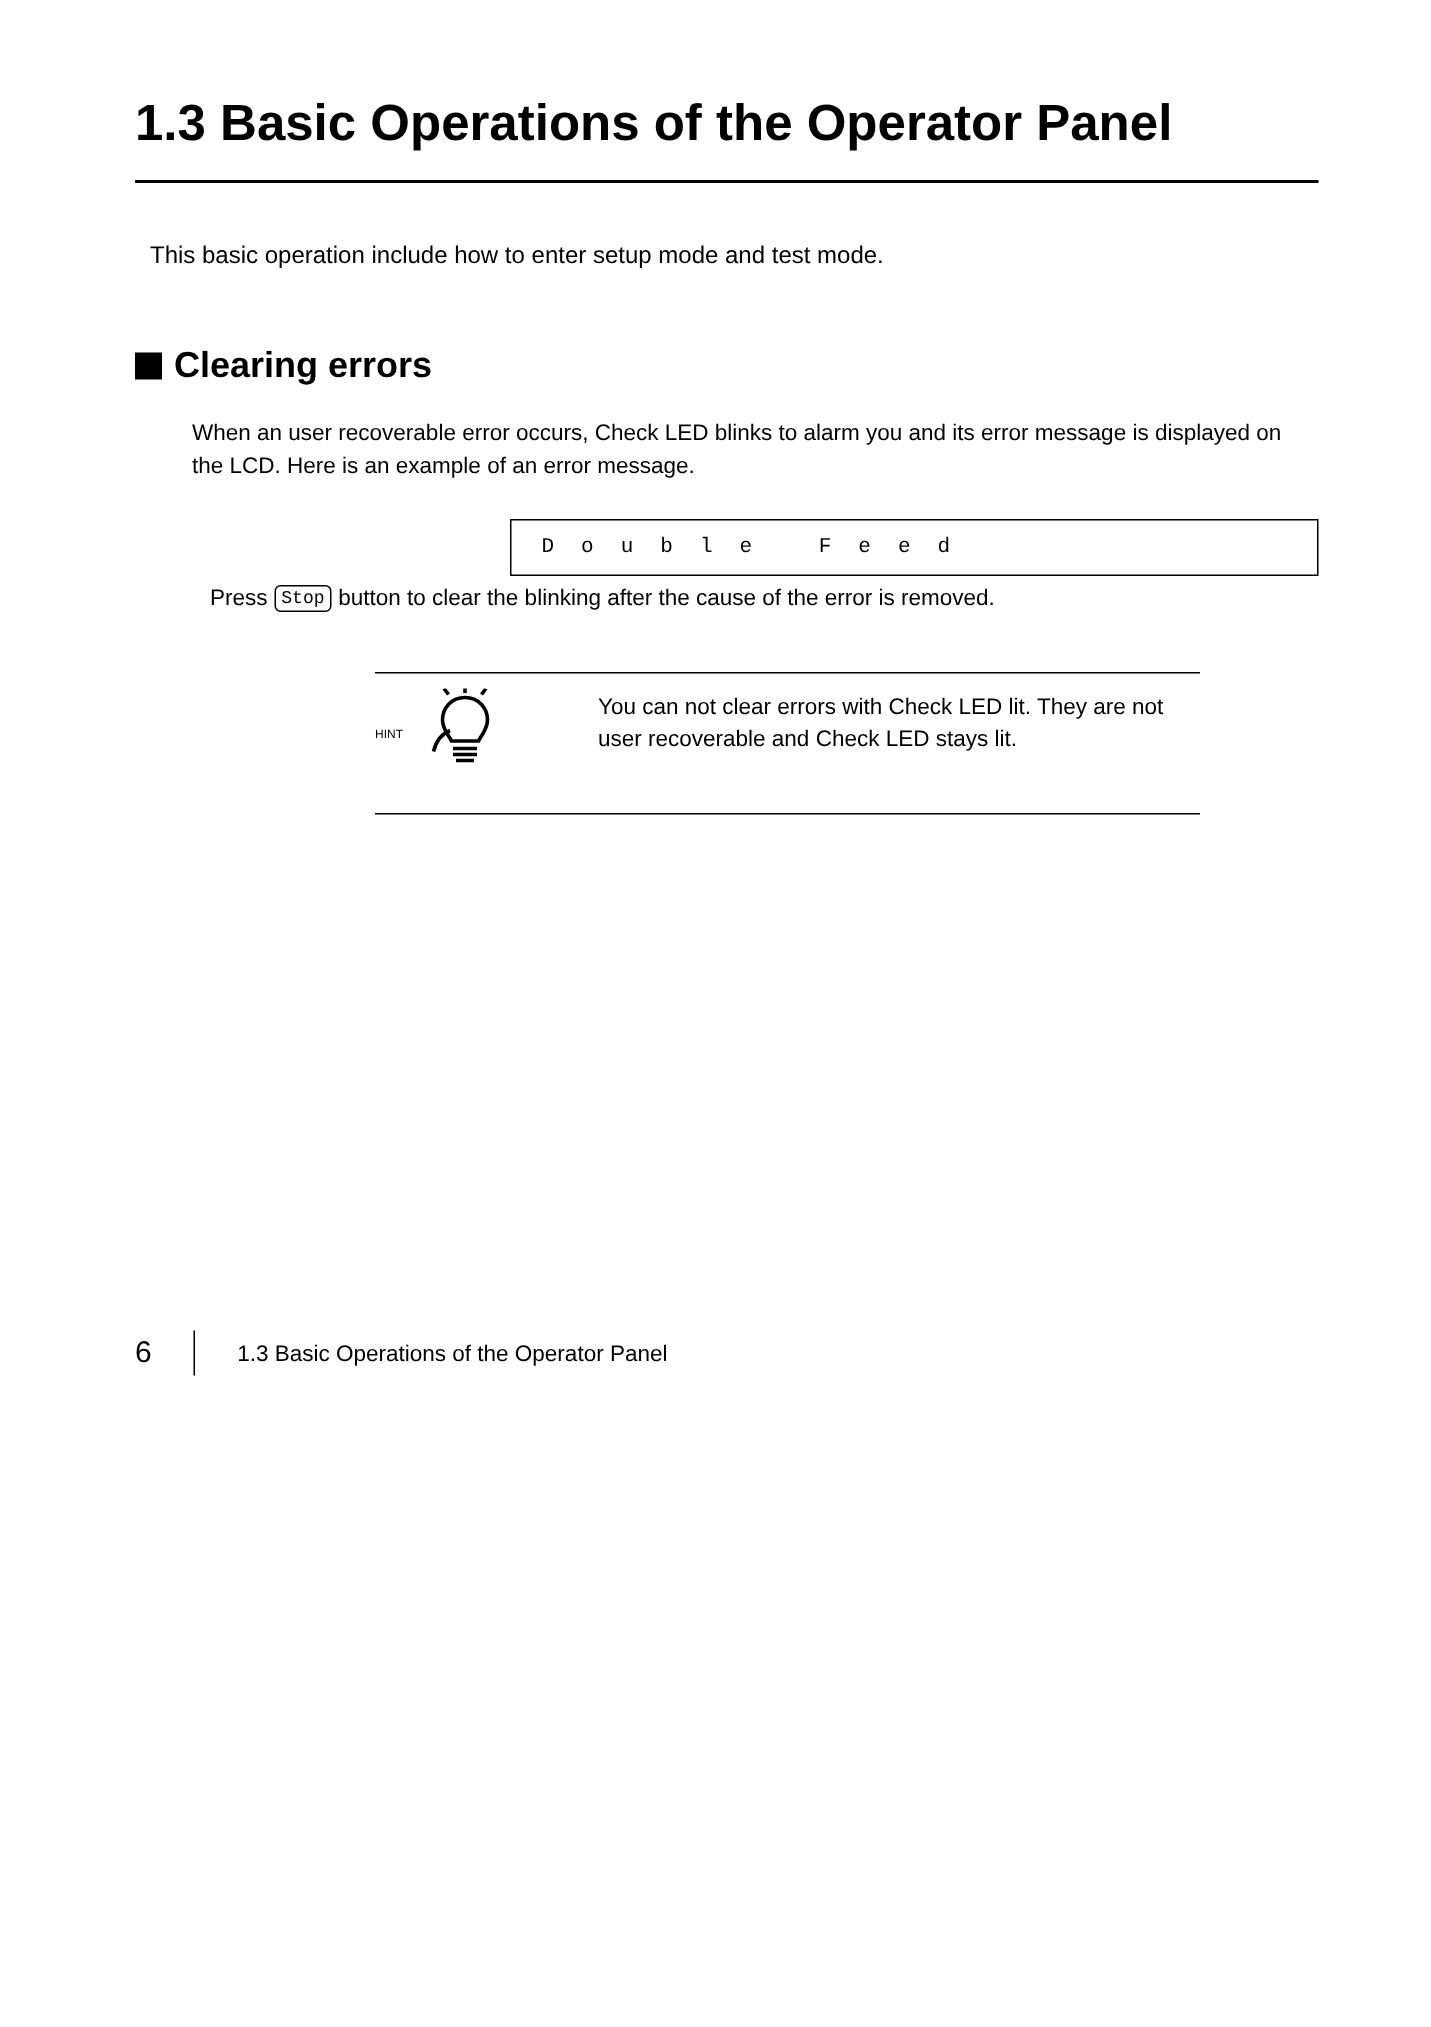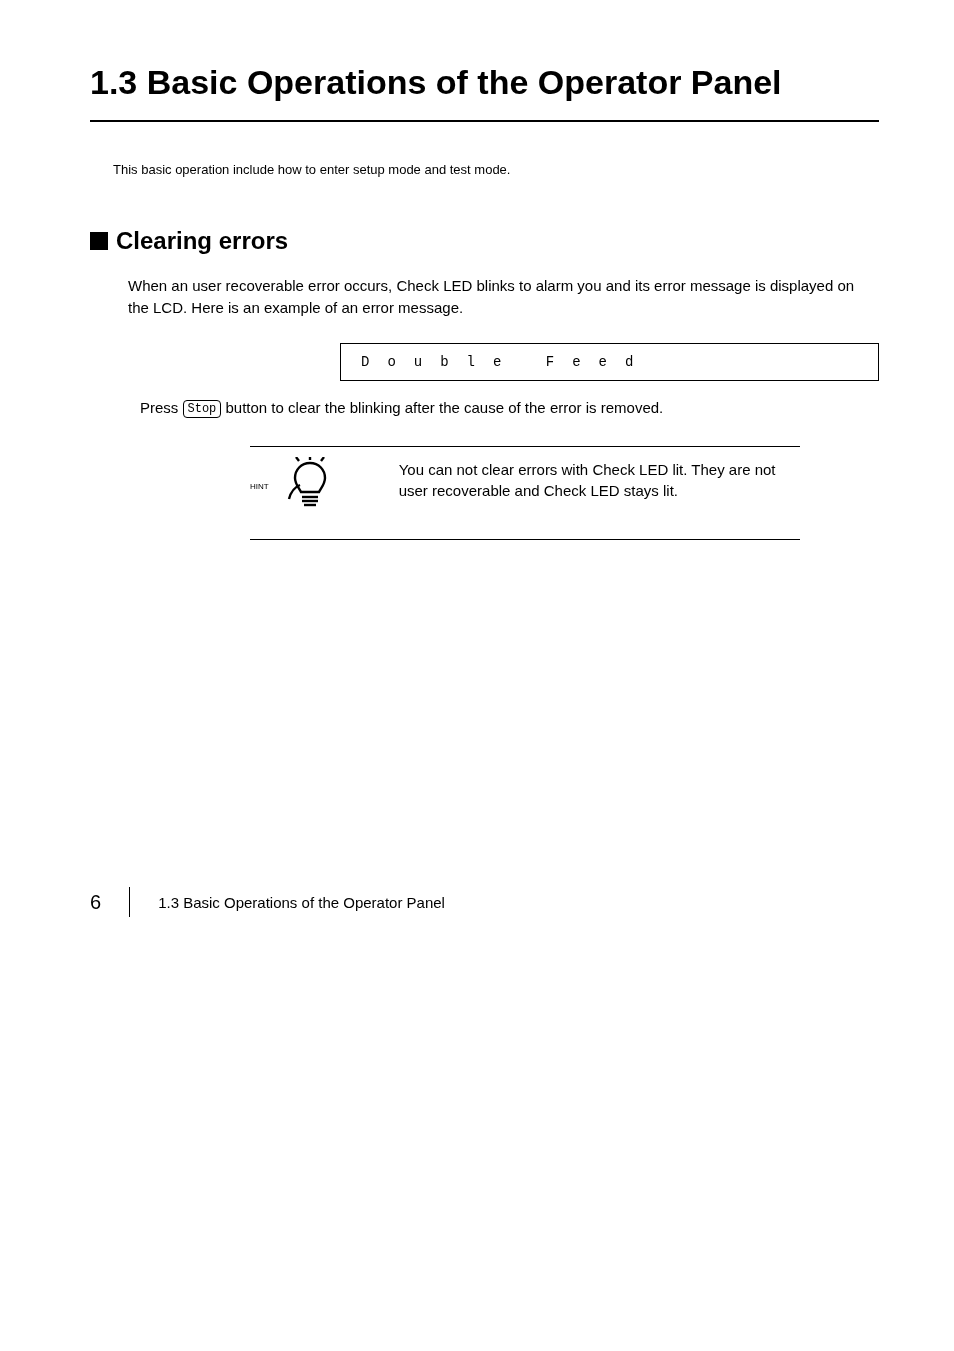--- a/index.html
+++ b/index.html
@@ -21,22 +21,22 @@
     font-weight: bold;
     line-height: 1.3;
     margin-bottom: 16px;
   }
   .hr-thick {
     border: none;
     border-top: 2px solid #000;
     margin: 0 0 40px 0;
   }
   .intro {
-    font-size: 13px;
-    margin-left: 23px;
+    font-size: 16px;
+    margin-left: 10px;
     margin-bottom: 50px;
   }
   .section-head {
     display: flex;
     align-items: center;
     gap: 8px;
     margin-bottom: 20px;
   }
   .square {
     width: 18px;
@@ -48,36 +48,36 @@
     font-size: 24px;
     font-weight: bold;
   }
   .body-text {
     font-size: 15px;
     margin-left: 38px;
     margin-right: 20px;
     line-height: 1.45;
   }
   .lcd-wrap {
-    margin: 24px 0 18px 250px;
+    margin: 24px 0 6px 250px;
   }
   .lcd {
     border: 1px solid #000;
     padding: 10px 20px;
     font-family: "Courier New", monospace;
     letter-spacing: 18px;
     font-size: 14px;
     white-space: pre;
     min-width: 520px;
     box-sizing: border-box;
   }
   .press-line {
     font-size: 15px;
     margin-left: 50px;
-    margin-bottom: 28px;
+    margin-bottom: 40px;
   }
   .btn-label {
     display: inline-block;
     border: 1px solid #000;
     border-radius: 4px;
     padding: 0 4px;
     font-family: "Courier New", monospace;
     font-size: 12px;
     line-height: 16px;
     vertical-align: middle;

